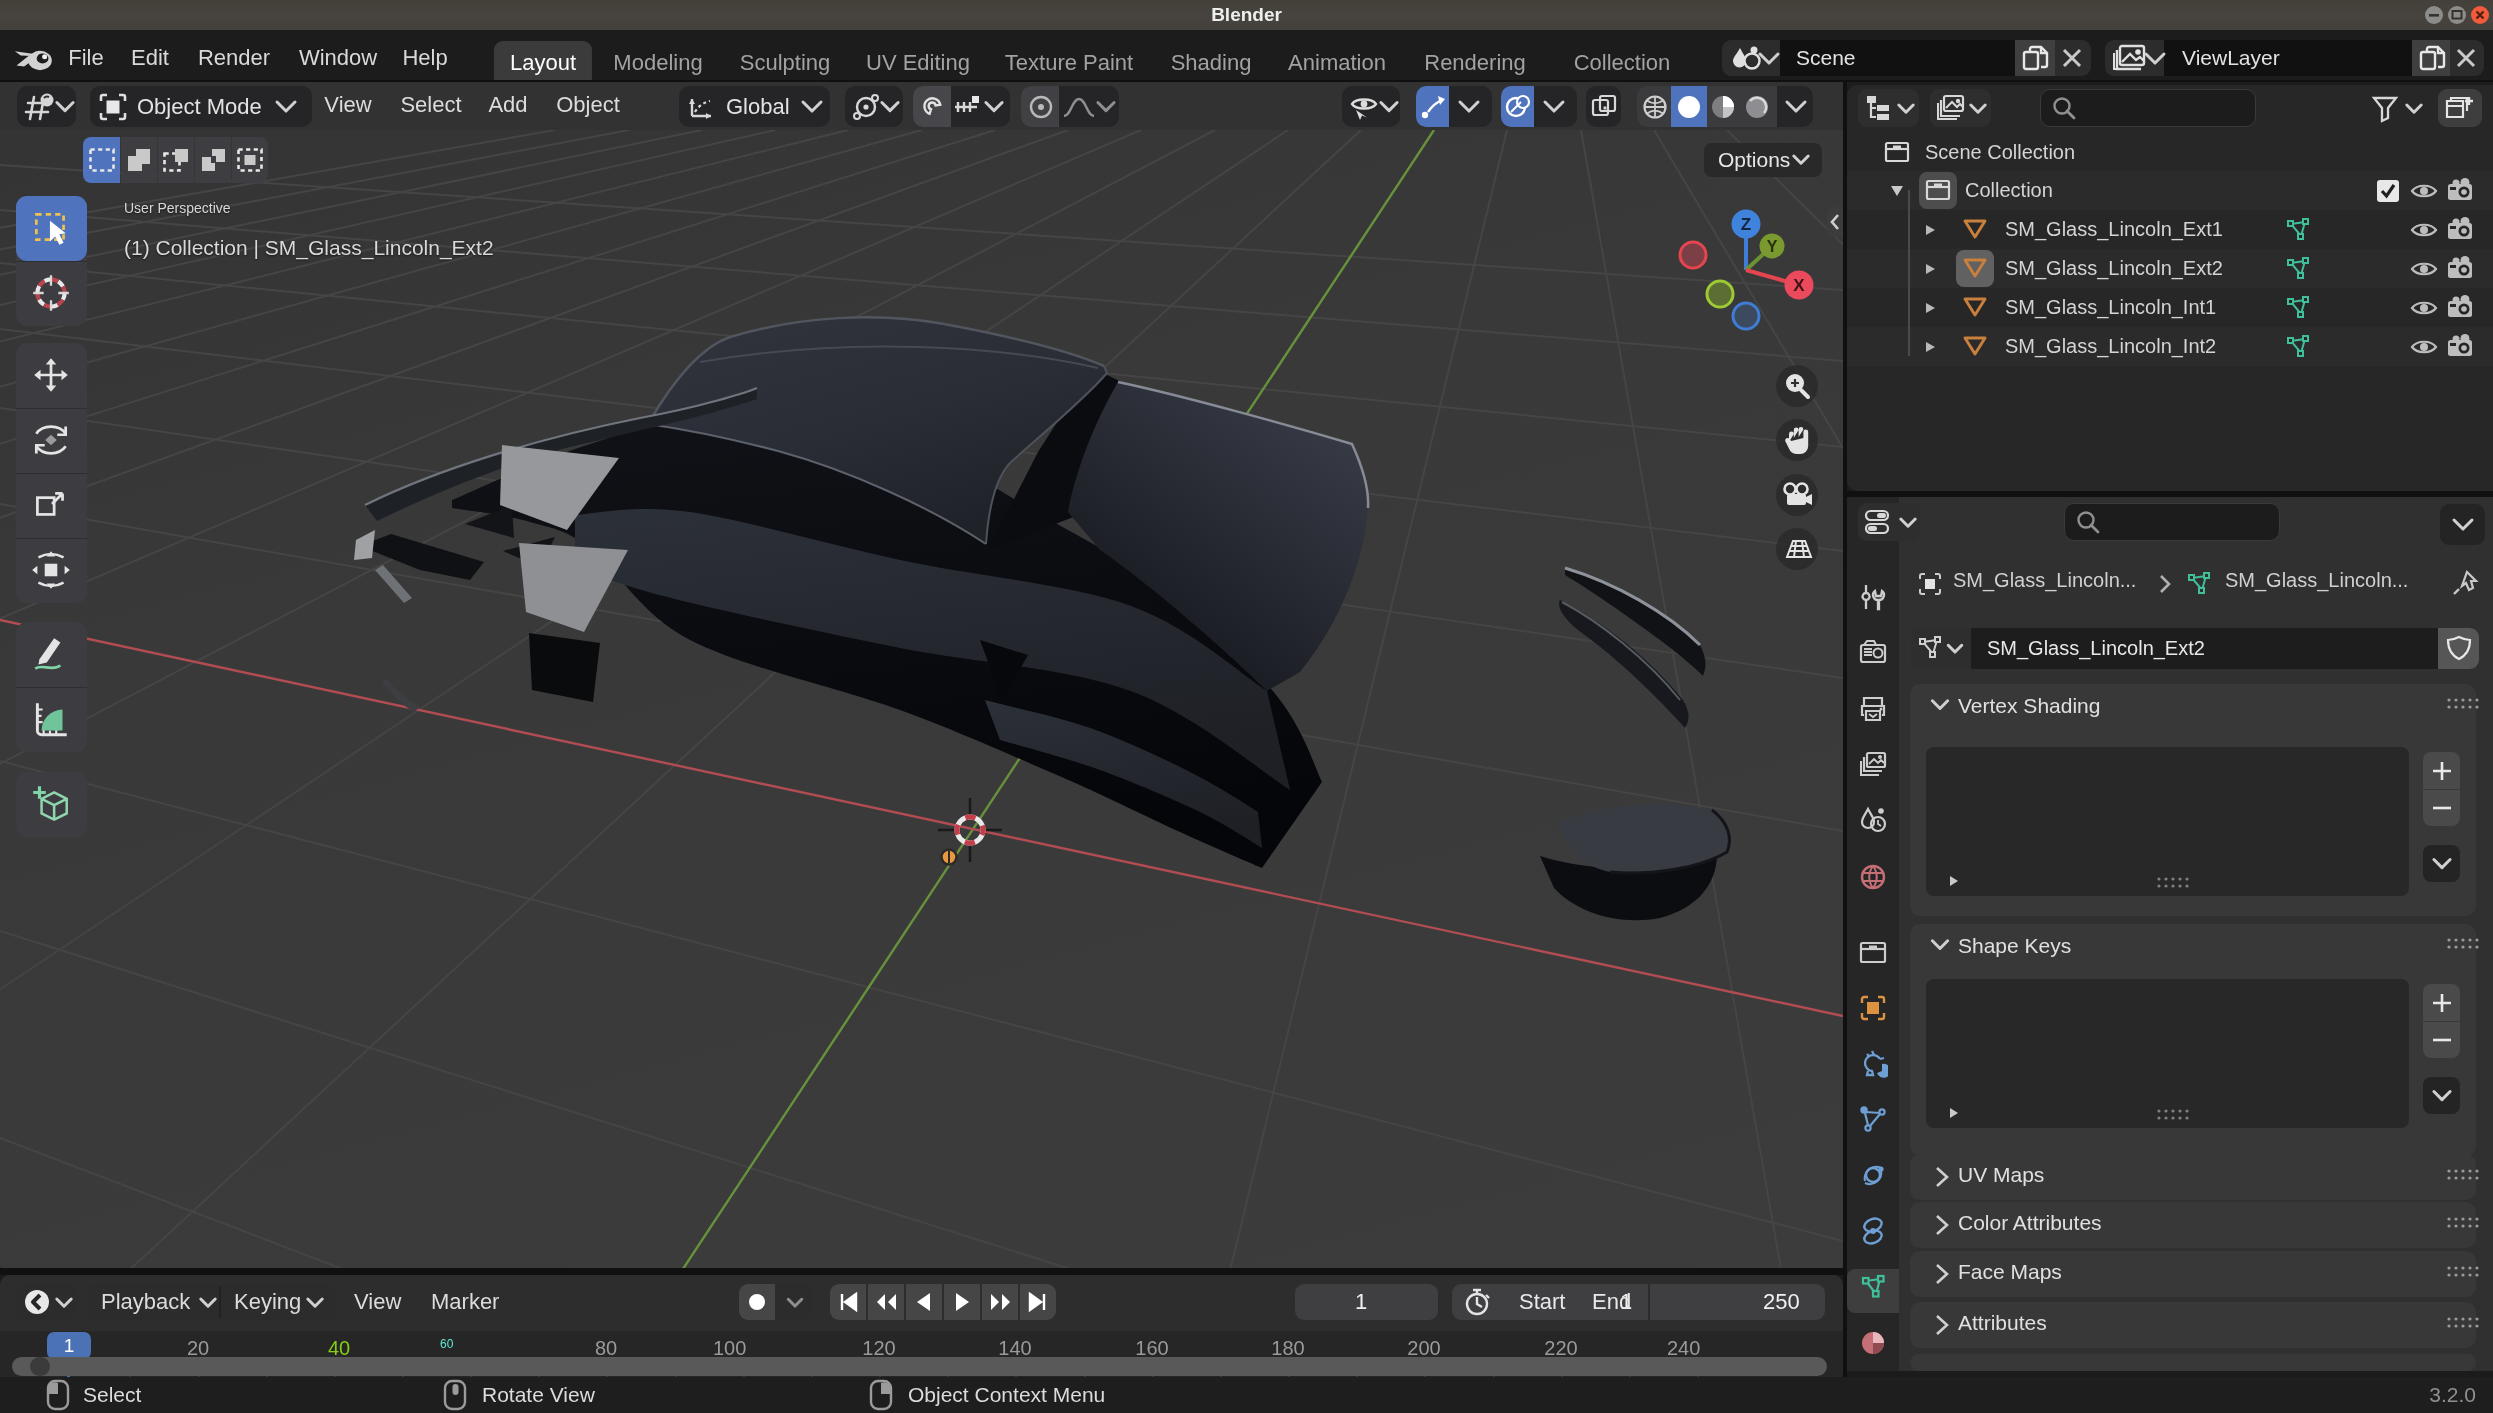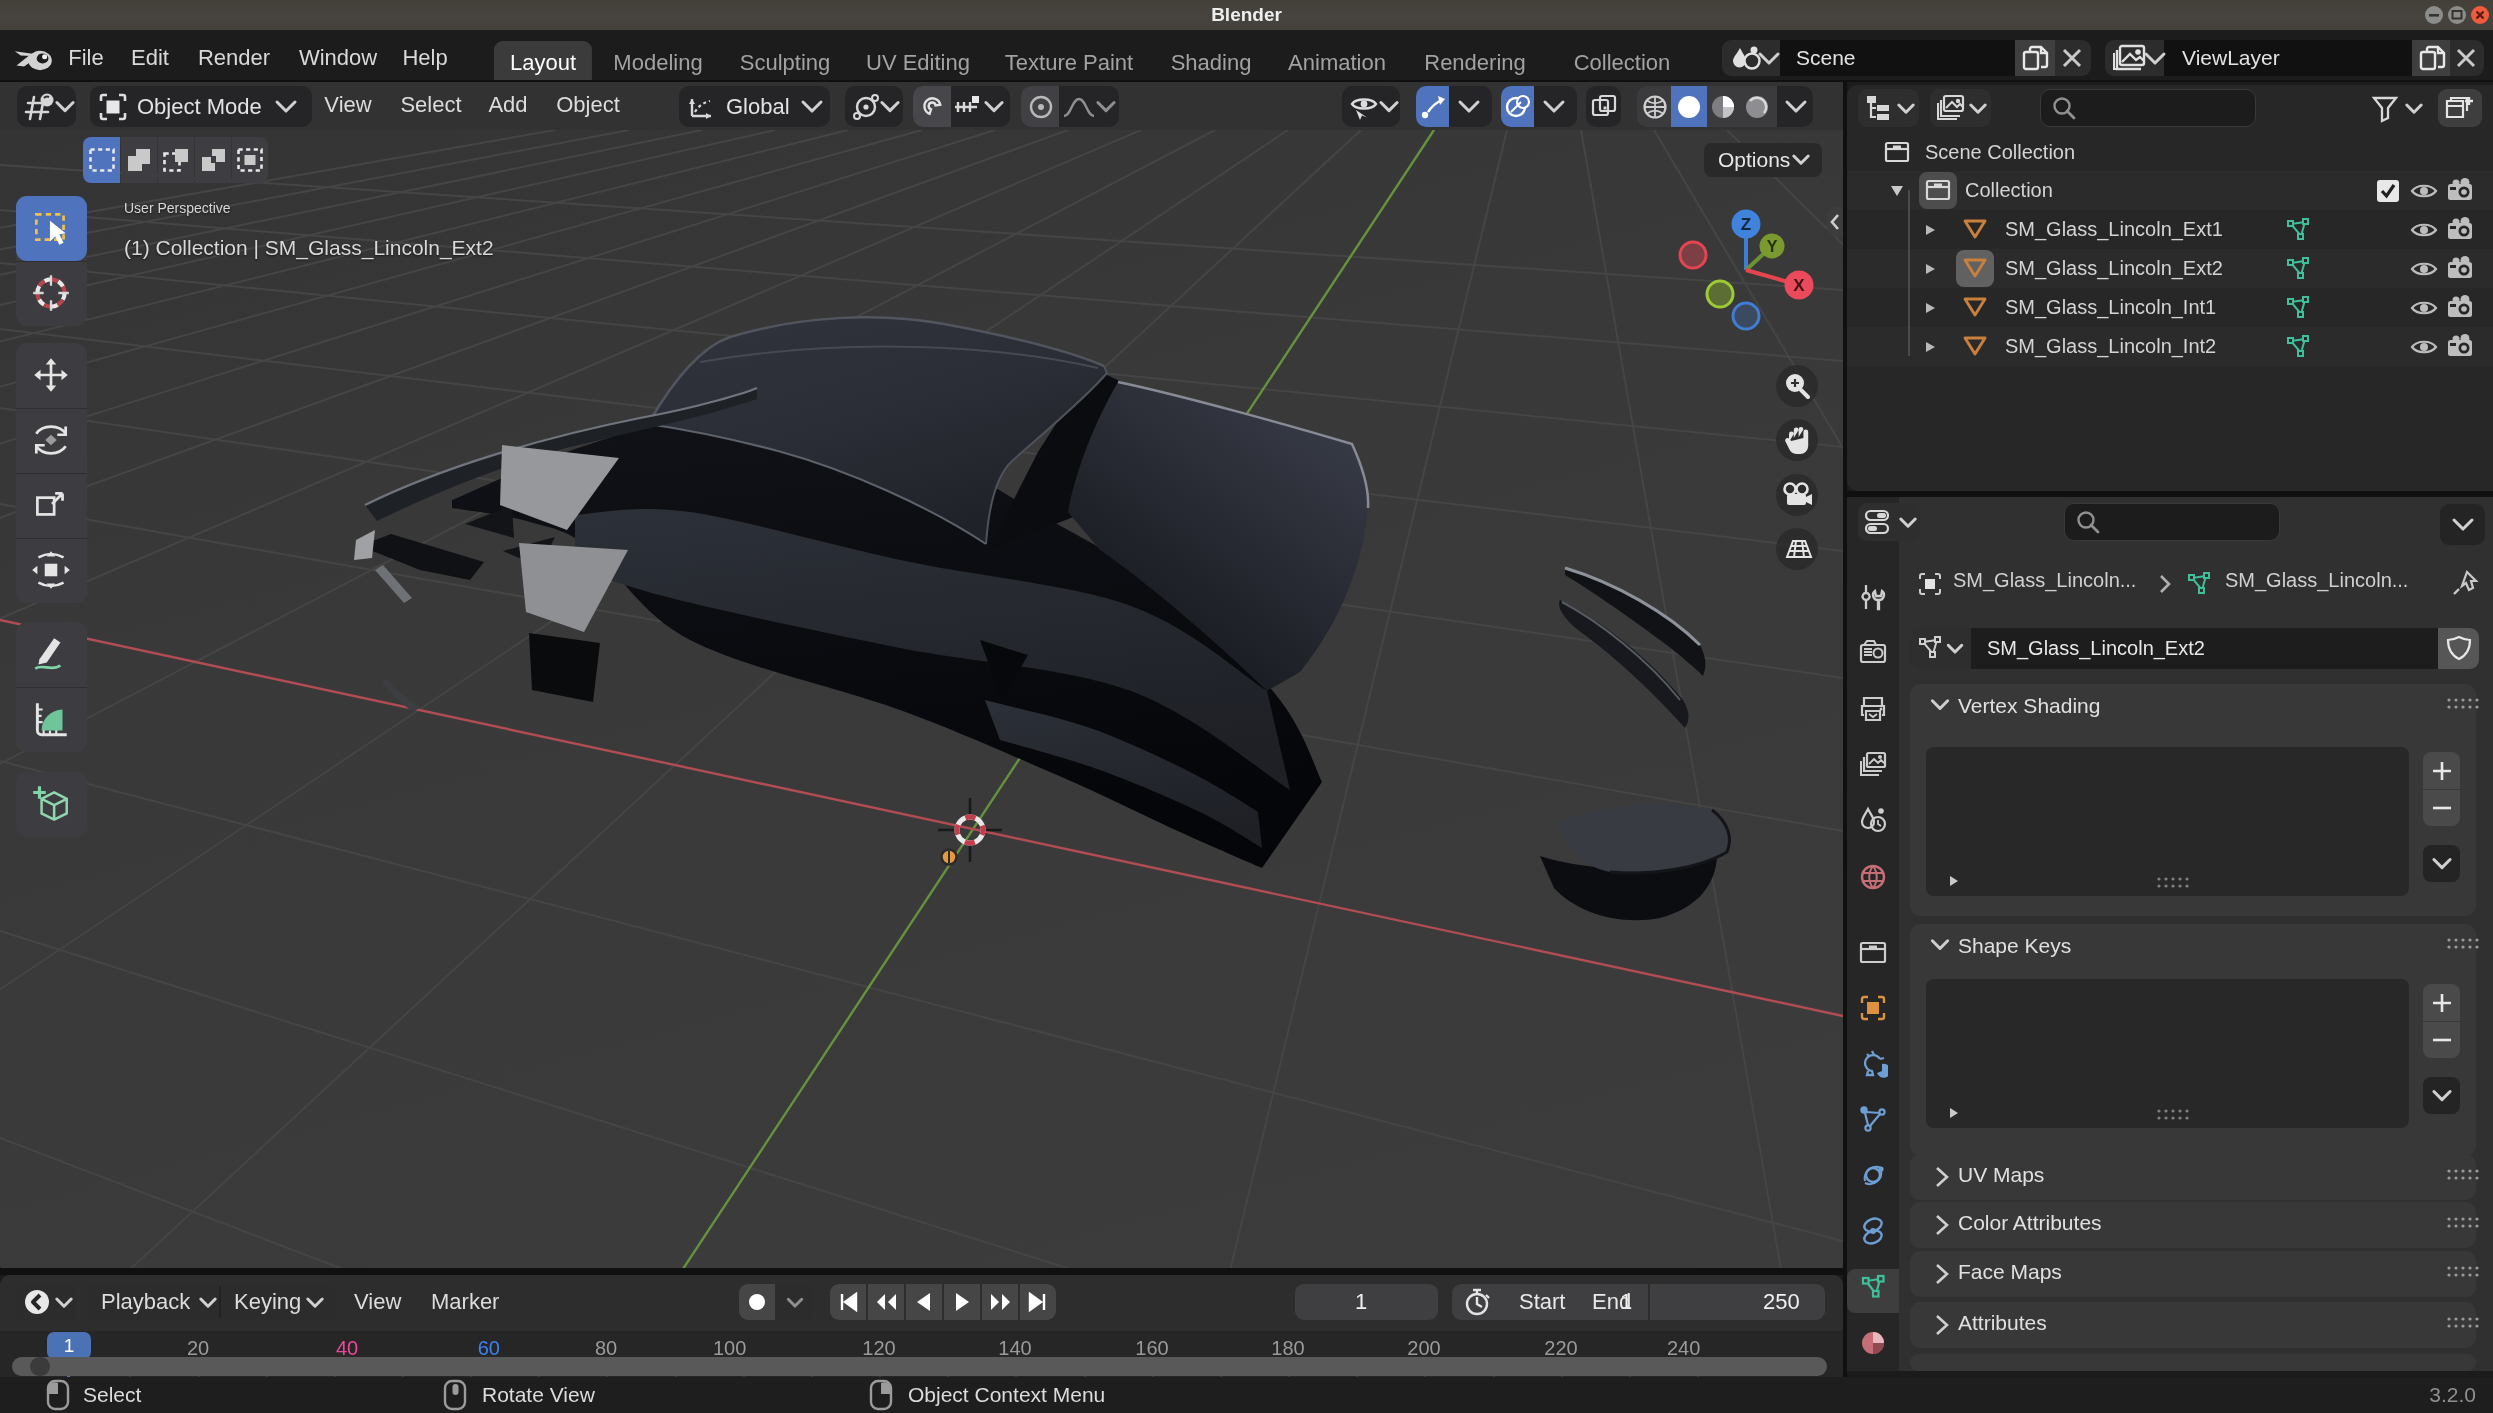--- a/index.html
+++ b/index.html
@@ -997,22 +997,22 @@
     <svg width="30" height="30" style="position:absolute;left:1462px;top:12px" viewBox="0 0 30 30">
 <circle cx="15" cy="17" r="10" fill="none" stroke="#e4e4e4" stroke-width="2.4"></circle>
       <path d="M15,10 v7 l5,3 M11,3 h8 M15,3 v4 M24,8 l3,3" stroke="#e4e4e4" stroke-width="2.4" fill="none"></path>
     </svg>
     <div style="position:absolute;left:1519px;top:9px;height:36px;line-height:36px;font-size:22px;color:#e8e8e8">Start</div>
     <div style="position:absolute;left:1620px;top:9px;height:36px;line-height:36px;font-size:22px;color:#f0f0f0">1</div>
     <div style="position:absolute;left:1592px;top:9px;height:36px;line-height:36px;font-size:22px;color:#e8e8e8">End</div>
     <div style="position:absolute;left:1763px;top:9px;height:36px;line-height:36px;font-size:22px;color:#f0f0f0">250</div>
     <div style="position:absolute;left:0;top:56px;width:1843px;height:46px;background:#262626"></div>
     <div style="position:absolute;left:168px;top:62px;width:60px;text-align:center;font-size:20px;color:#9a9a9a">20</div>
-    <div style="position:absolute;left:317px;top:62px;width:60px;text-align:center;font-size:20px;color:#ec4899">40</div>
-    <div style="position:absolute;left:440px;top:62px;width:60px;text-align:right;font-size:20px;color:#3b82f6">60</div>
+    <div style="position:absolute;left:309px;top:62px;width:60px;text-align:center;font-size:20px;color:#84cc16">40</div>
+    <div style="position:absolute;left:440px;top:62px;width:60px;text-align:left;font-size:12px;color:#5eead4">60</div>
     <div style="position:absolute;left:576px;top:62px;width:60px;text-align:center;font-size:20px;color:#9a9a9a">80</div>
     <div style="position:absolute;left:713px;top:62px;width:60px;font-size:20px;color:#9a9a9a">100</div>
     <div style="position:absolute;left:849px;top:62px;width:60px;text-align:center;font-size:20px;color:#9a9a9a">120</div>
     <div style="position:absolute;left:985px;top:62px;width:60px;text-align:center;font-size:20px;color:#9a9a9a">140</div>
     <div style="position:absolute;left:1122px;top:62px;width:60px;text-align:center;font-size:20px;color:#9a9a9a">160</div>
     <div style="position:absolute;left:1258px;top:62px;width:60px;text-align:center;font-size:20px;color:#9a9a9a">180</div>
     <div style="position:absolute;left:1394px;top:62px;width:60px;text-align:center;font-size:20px;color:#9a9a9a">200</div>
     <div style="position:absolute;left:1531px;top:62px;width:60px;text-align:center;font-size:20px;color:#9a9a9a">220</div>
     <div style="position:absolute;left:1667px;top:62px;width:60px;font-size:20px;color:#9a9a9a">240</div>
     <div style="position:absolute;left:129px;top:88px;width:2px;height:14px;background:#3a3a3a"></div>

